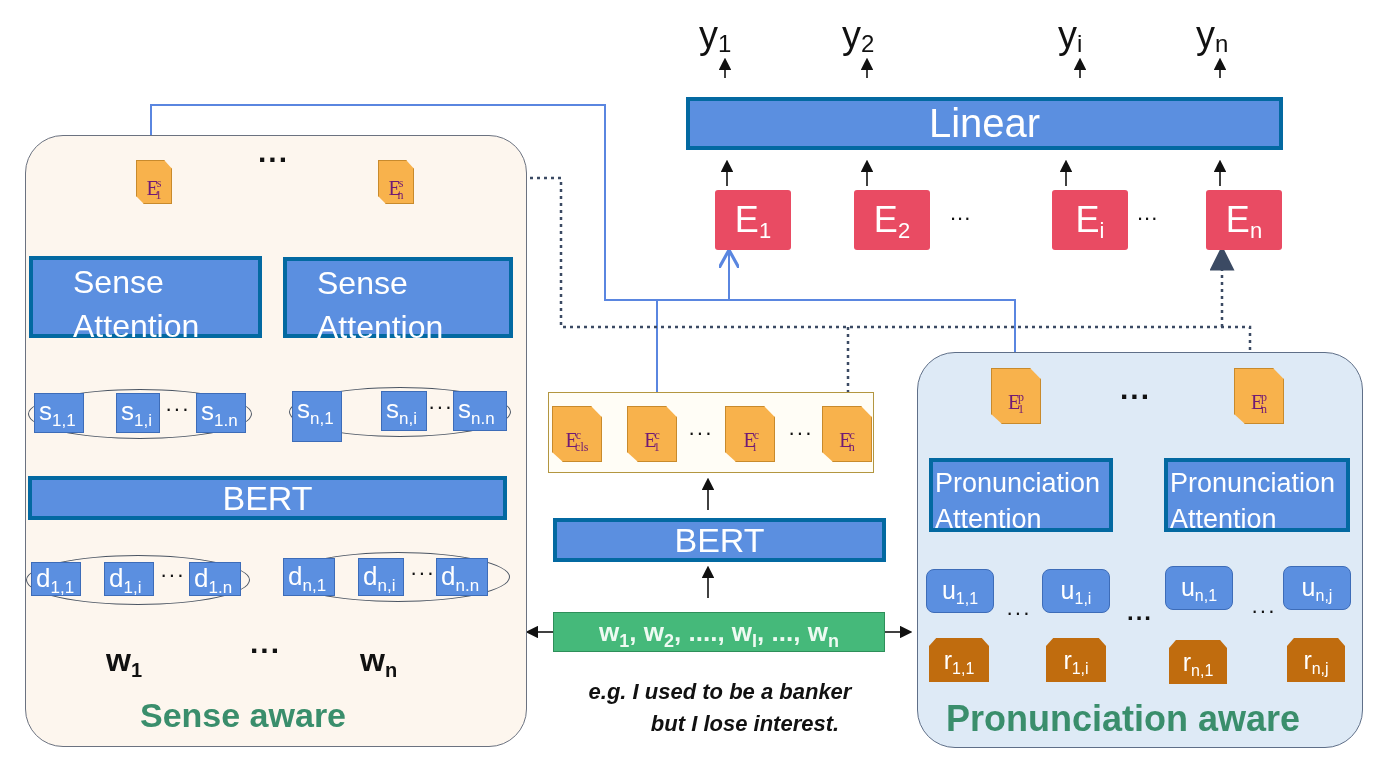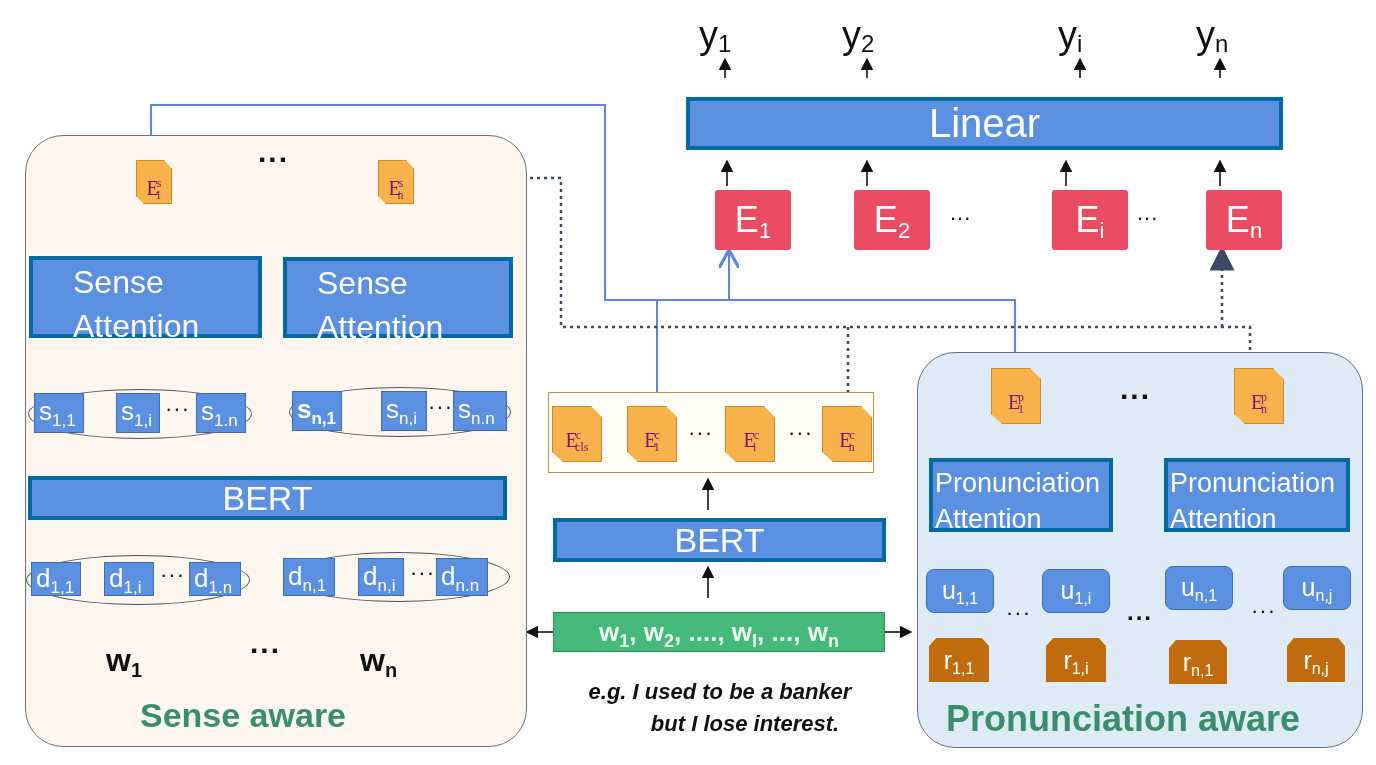--- a/index.html
+++ b/index.html
@@ -128,21 +128,21 @@
   <div>Attention</div>
 </div>
 
 <div class="ellipse" style="left:28px;top:389px;width:224px;height:50px;"></div>
 <div class="tok" style="left:34px;top:393px;width:50px;height:40px;"><span>s</span><sub>1,1</sub></div>
 <div class="tok" style="left:116px;top:393px;width:44px;height:40px;"><span>s</span><sub>1,i</sub></div>
 <div class="dots" style="left:165px;top:396px;">···</div>
 <div class="tok" style="left:196px;top:393px;width:50px;height:40px;"><span>s</span><sub>1.n</sub></div>
 
 <div class="ellipse" style="left:289px;top:387px;width:222px;height:50px;"></div>
-<div class="tok" style="left:292px;top:391px;width:50px;height:40px;font-weight:bold;"><span>s</span><sub>n,1</sub></div>
+<div class="tok" style="left:292px;top:391px;width:50px;height:51px;"><span>s</span><sub>n,1</sub></div>
 <div class="tok" style="left:381px;top:391px;width:46px;height:40px;"><span>s</span><sub>n,i</sub></div>
 <div class="dots" style="left:428px;top:394px;">···</div>
 <div class="tok" style="left:453px;top:391px;width:54px;height:40px;"><span>s</span><sub>n.n</sub></div>
 
 <div class="bluebox center" style="left:28px;top:476px;width:479px;height:44px;font-size:34px;">BERT</div>
 
 <div class="ellipse" style="left:26px;top:555px;width:224px;height:50px;"></div>
 <div class="tok" style="left:31px;top:562px;width:50px;height:34px;line-height:30px;"><span>d</span><sub>1,1</sub></div>
 <div class="tok" style="left:104px;top:562px;width:50px;height:34px;line-height:30px;"><span>d</span><sub>1,i</sub></div>
 <div class="dots" style="left:160px;top:562px;">···</div>

